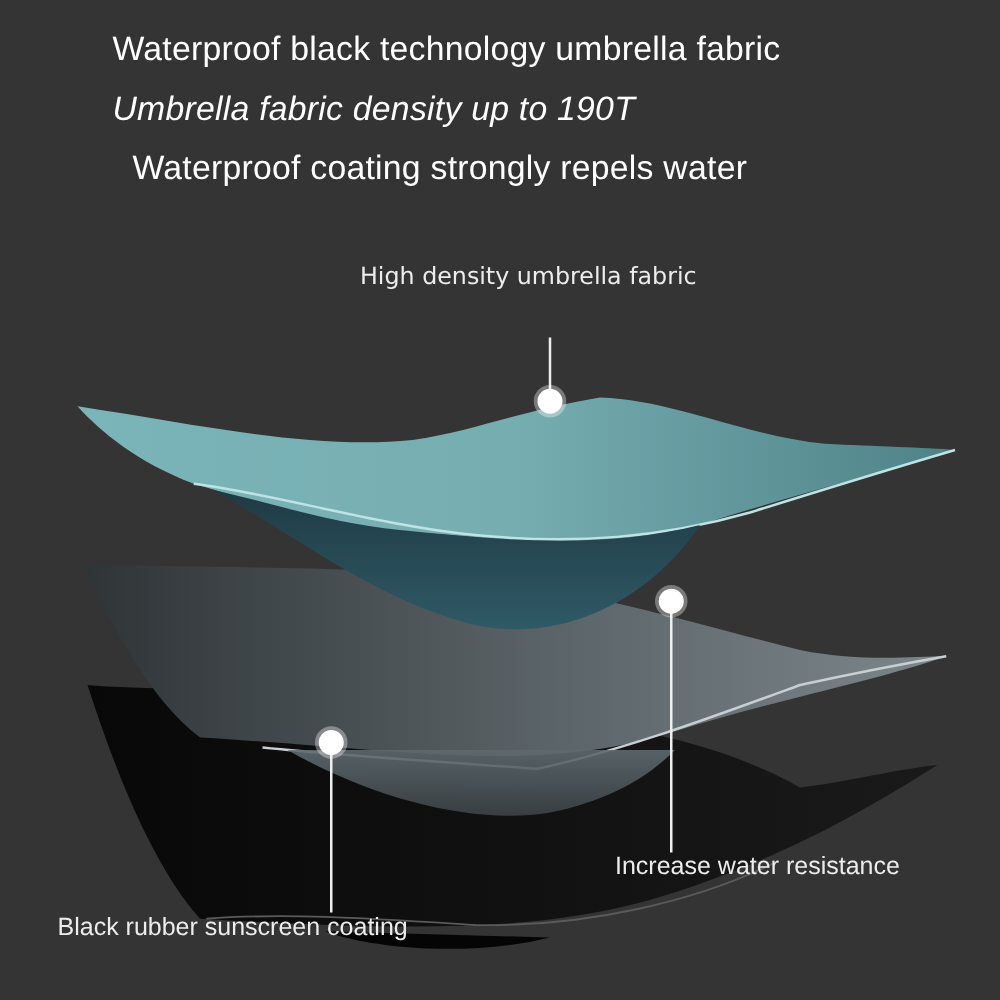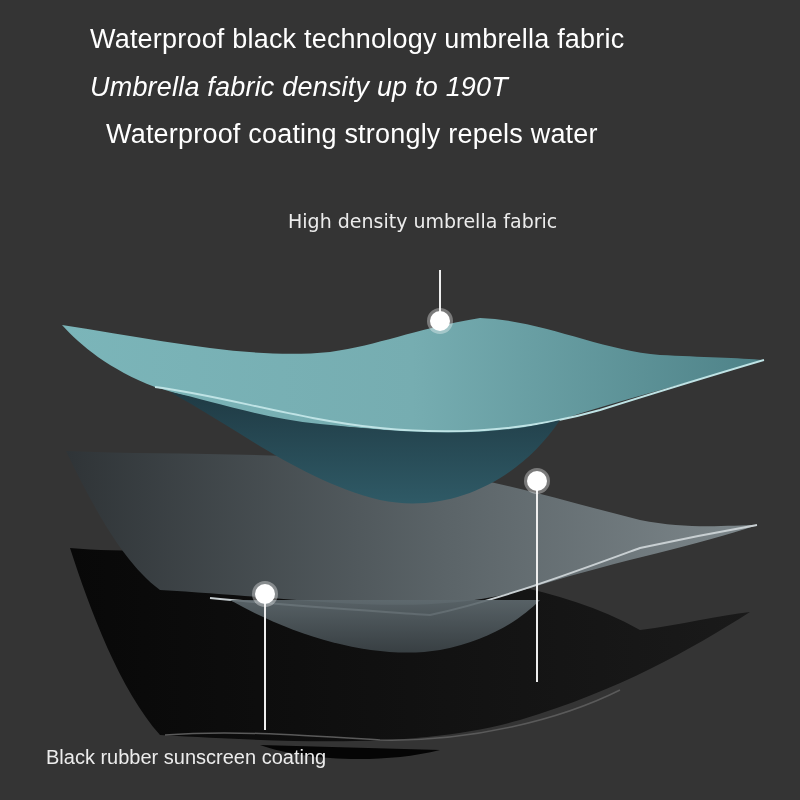--- a/index.html
+++ b/index.html
@@ -75,17 +75,18 @@
     <circle cx="265" cy="594" r="13" fill="#ffffff" opacity="0.35"></circle>
     <circle cx="265" cy="594" r="10" fill="#ffffff"></circle>
   </g>
 </svg>
 
 <div class="label" style="left:288px; top:206px;">
   <div>High density umbrella fabric</div>
 </div>
 
 <div class="label" style="left:492px; top:678px; font-family:'Liberation Sans', sans-serif; font-size:20px;">
+  <div>Increase water resistance</div>
 </div>
 
-<div class="label" style="left:46px; top:727px; font-family:'Liberation Sans', sans-serif; font-size:20px;margin-top:15px;">
+<div class="label" style="left:46px; top:727px; font-family:'Liberation Sans', sans-serif; font-size:20px;">
   <div>Black rubber sunscreen coating</div>
 </div>
 
 </body></html>

